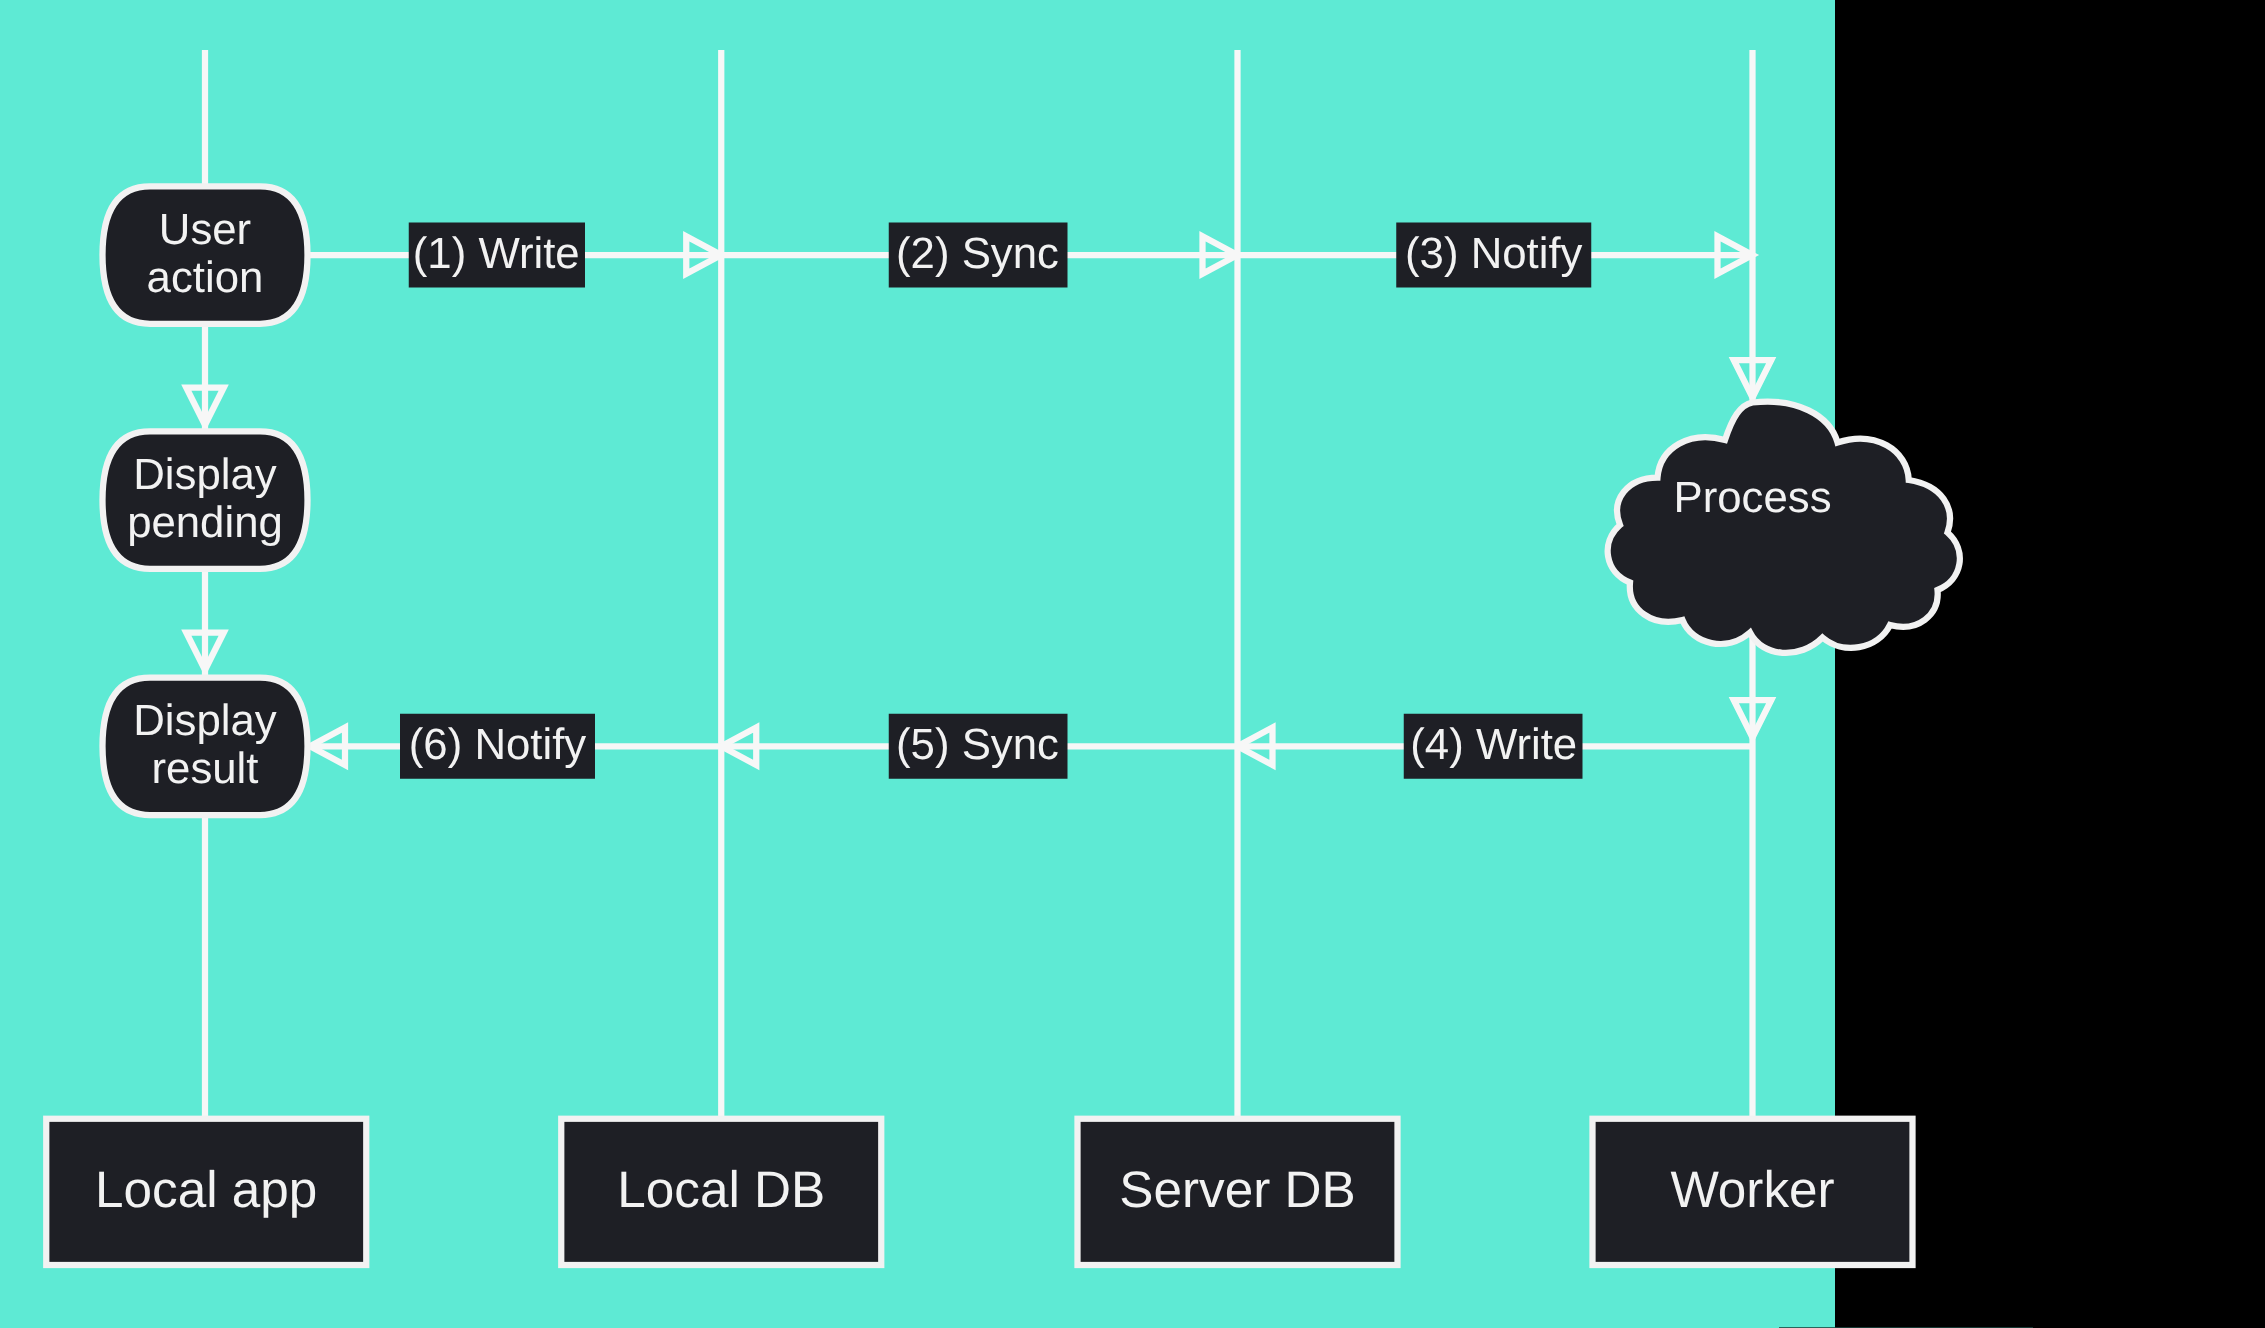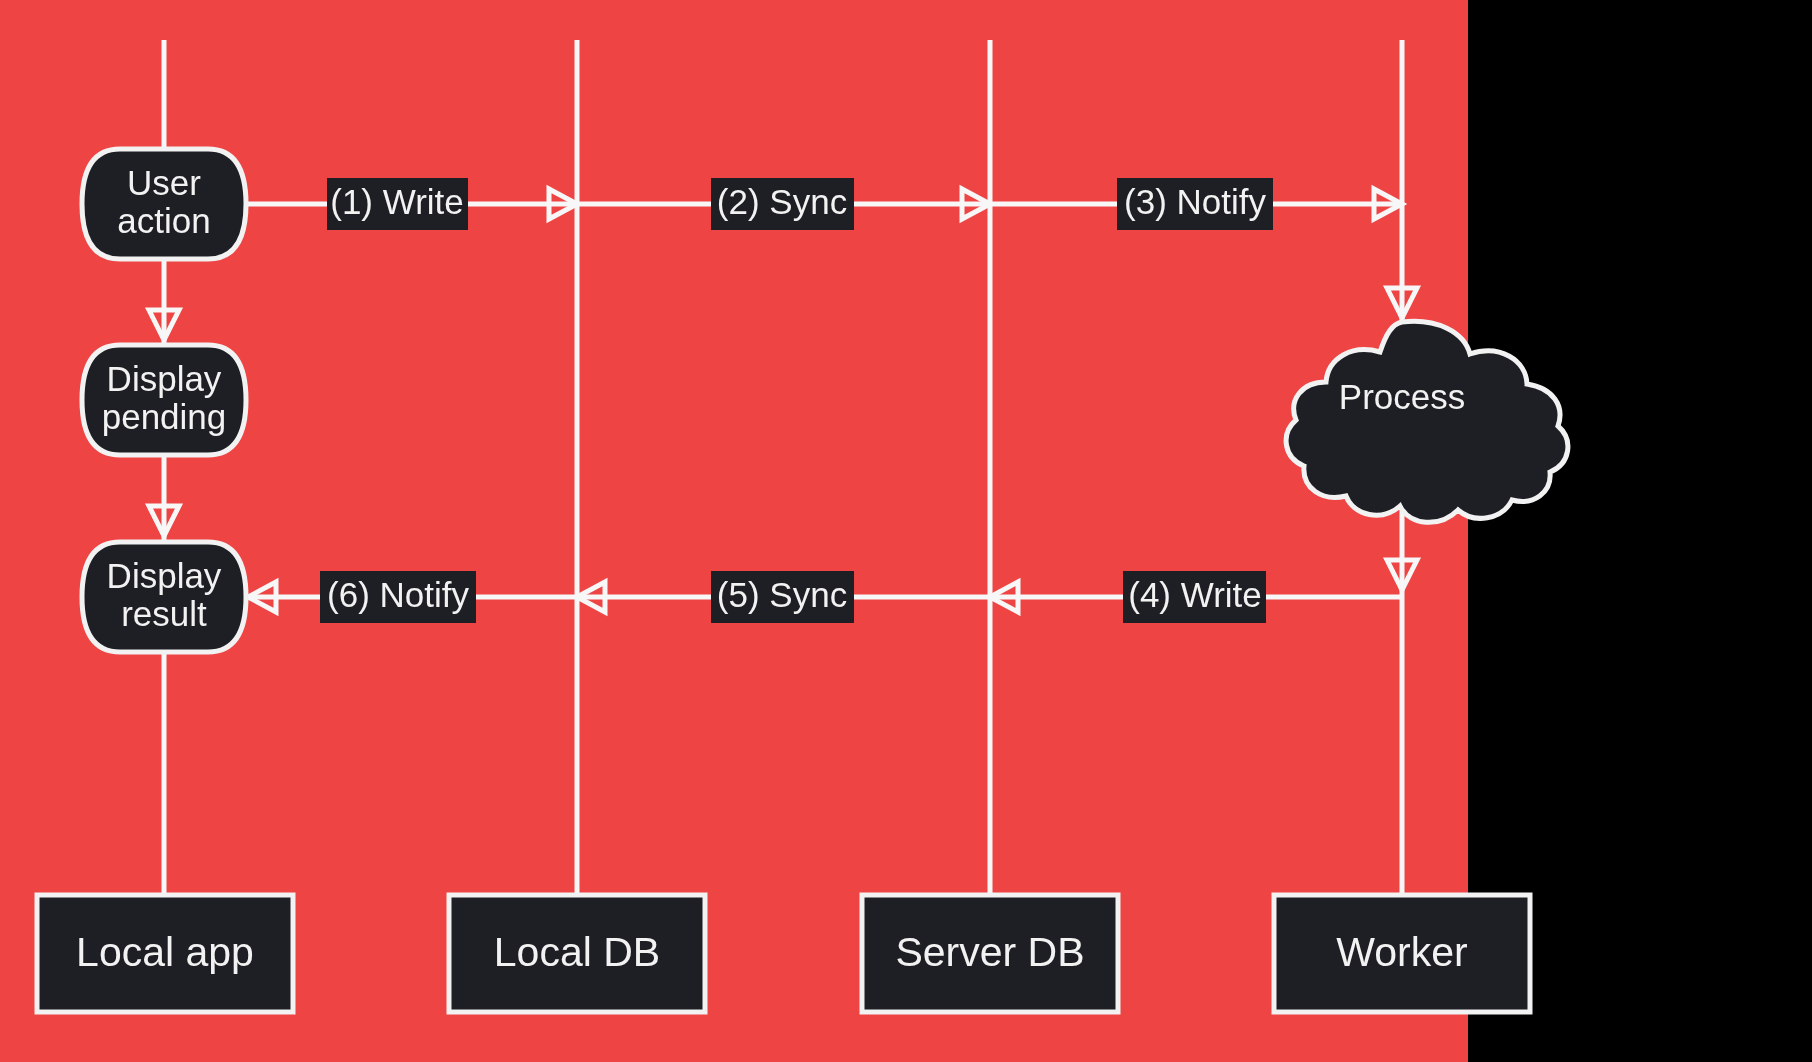--- a/index.html
+++ b/index.html
@@ -11,21 +11,21 @@
   body {
     width: 1812px;
     height: 1062px;
     overflow: hidden;
     font-family: "Liberation Sans", sans-serif;
   }
   #diagram-root {
     position: relative;
     width: 1468px;
     height: 1062px;
-    background: #ef4444;
+    background: #5eead4;
   }
   svg#diagram-svg {
     display: block;
     width: 1812px;
     height: 1062px;
   }
   .lifeline {
     stroke: #f7f7f7;
     stroke-width: 5;
     fill: none;

